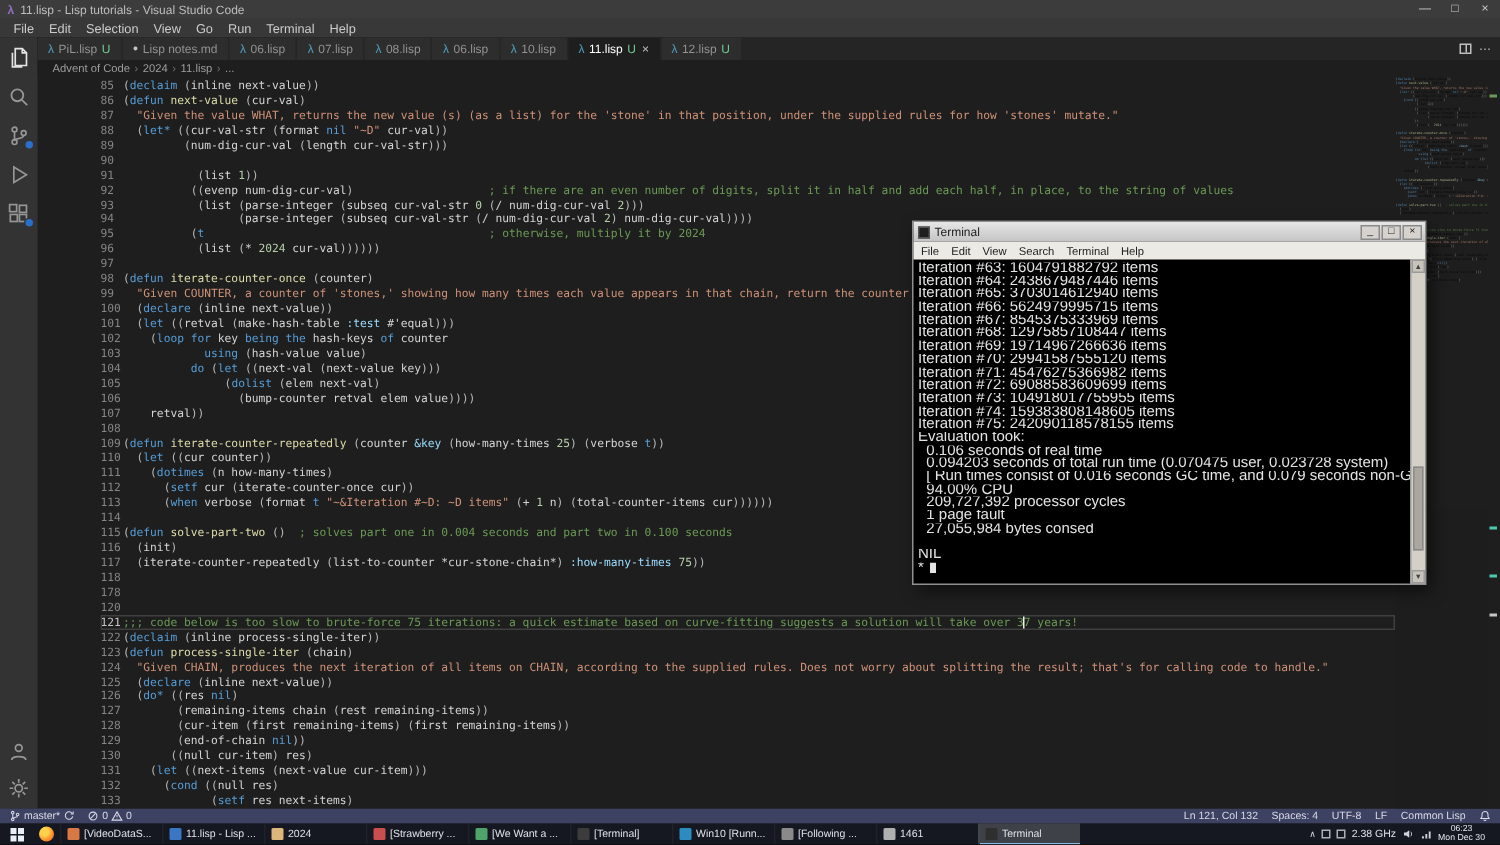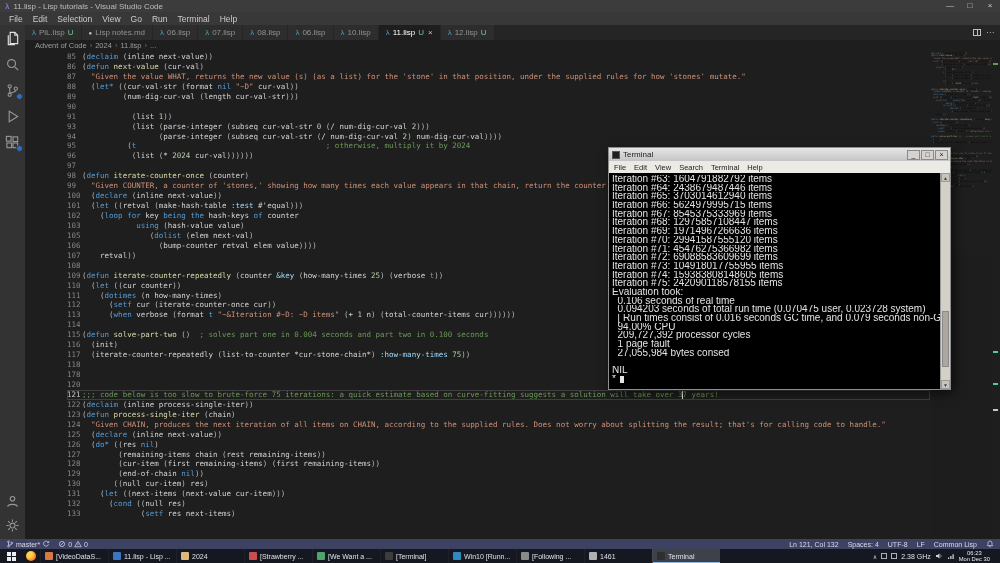--- a/index.html
+++ b/index.html
@@ -282,20 +282,24 @@
                 <span class="ltext">         <span class="tk-p">(</span>num-dig-cur-val <span class="tk-p">(</span>length cur-val-str<span class="tk-p">)</span><span class="tk-p">)</span><span class="tk-p">)</span></span>
               </div>
               <div class="codeline">
                 <span class="gut">90</span>
               </div>
               <div class="codeline">
                 <span class="gut">91</span>
                 <span class="ltext">           <span class="tk-p">(</span>list <span class="tk-n">1</span><span class="tk-p">)</span><span class="tk-p">)</span></span>
               </div>
               <div class="codeline">
+                <span class="gut">92</span>
+                <span class="ltext">          <span class="tk-p">(</span><span class="tk-p">(</span>evenp num-dig-cur-val<span class="tk-p">)</span>                    <span class="tk-c">; if there are an even number of digits, split it in half and add each half, in place, to the string of values</span></span>
+              </div>
+              <div class="codeline">
                 <span class="gut">93</span>
                 <span class="ltext">           <span class="tk-p">(</span>list <span class="tk-p">(</span>parse-integer <span class="tk-p">(</span>subseq cur-val-str <span class="tk-n">0</span> <span class="tk-p">(</span>/ num-dig-cur-val <span class="tk-n">2</span><span class="tk-p">)</span><span class="tk-p">)</span><span class="tk-p">)</span></span>
               </div>
               <div class="codeline">
                 <span class="gut">94</span>
                 <span class="ltext">                 <span class="tk-p">(</span>parse-integer <span class="tk-p">(</span>subseq cur-val-str <span class="tk-p">(</span>/ num-dig-cur-val <span class="tk-n">2</span><span class="tk-p">)</span> num-dig-cur-val<span class="tk-p">)</span><span class="tk-p">)</span><span class="tk-p">)</span><span class="tk-p">)</span></span>
               </div>
               <div class="codeline">
                 <span class="gut">95</span>
                 <span class="ltext">          <span class="tk-p">(</span><span class="tk-k">t</span>                                          <span class="tk-c">; otherwise, multiply it by 2024</span></span>
@@ -324,20 +328,24 @@
                 <span class="gut">101</span>
                 <span class="ltext">  <span class="tk-p">(</span><span class="tk-k">let</span> <span class="tk-p">(</span><span class="tk-p">(</span>retval <span class="tk-p">(</span>make-hash-table <span class="tk-v">:test</span> #'equal<span class="tk-p">)</span><span class="tk-p">)</span><span class="tk-p">)</span></span>
               </div>
               <div class="codeline">
                 <span class="gut">102</span>
                 <span class="ltext">    <span class="tk-p">(</span><span class="tk-k">loop</span> <span class="tk-k">for</span> key <span class="tk-k">being</span> <span class="tk-k">the</span> hash-keys <span class="tk-k">of</span> counter</span>
               </div>
               <div class="codeline">
                 <span class="gut">103</span>
                 <span class="ltext">            <span class="tk-k">using</span> <span class="tk-p">(</span>hash-value value<span class="tk-p">)</span></span>
+              </div>
+              <div class="codeline">
+                <span class="gut">104</span>
+                <span class="ltext">          <span class="tk-k">do</span> <span class="tk-p">(</span><span class="tk-k">let</span> <span class="tk-p">(</span><span class="tk-p">(</span>next-val <span class="tk-p">(</span>next-value key<span class="tk-p">)</span><span class="tk-p">)</span><span class="tk-p">)</span></span>
               </div>
               <div class="codeline">
                 <span class="gut">105</span>
                 <span class="ltext">               <span class="tk-p">(</span><span class="tk-k">dolist</span> <span class="tk-p">(</span>elem next-val<span class="tk-p">)</span></span>
               </div>
               <div class="codeline">
                 <span class="gut">106</span>
                 <span class="ltext">                 <span class="tk-p">(</span>bump-counter retval elem value<span class="tk-p">)</span><span class="tk-p">)</span><span class="tk-p">)</span><span class="tk-p">)</span></span>
               </div>
               <div class="codeline">

